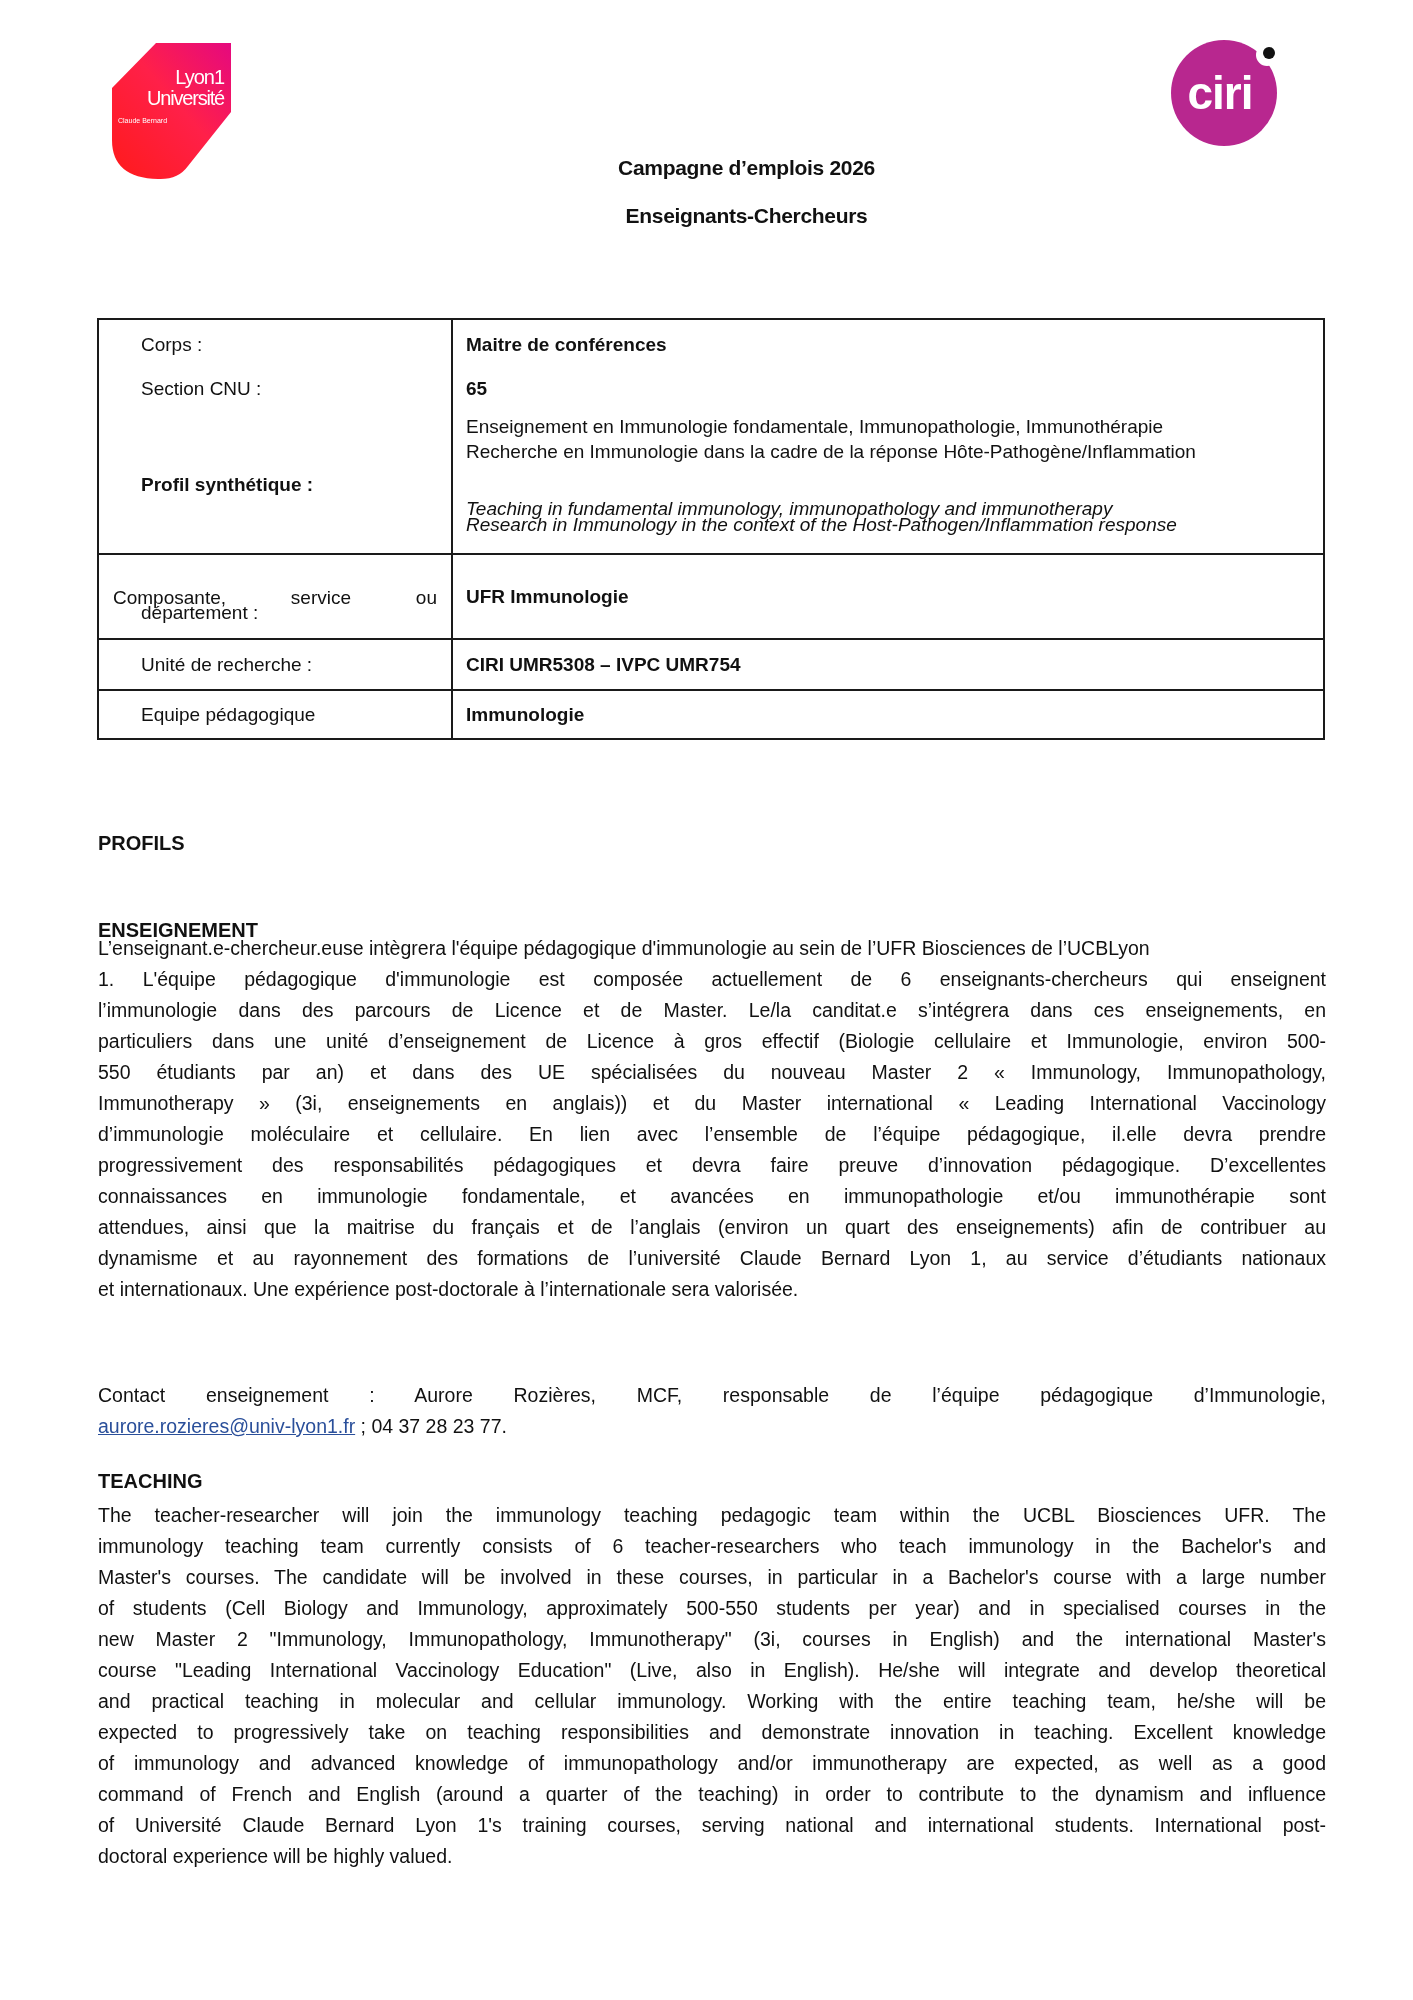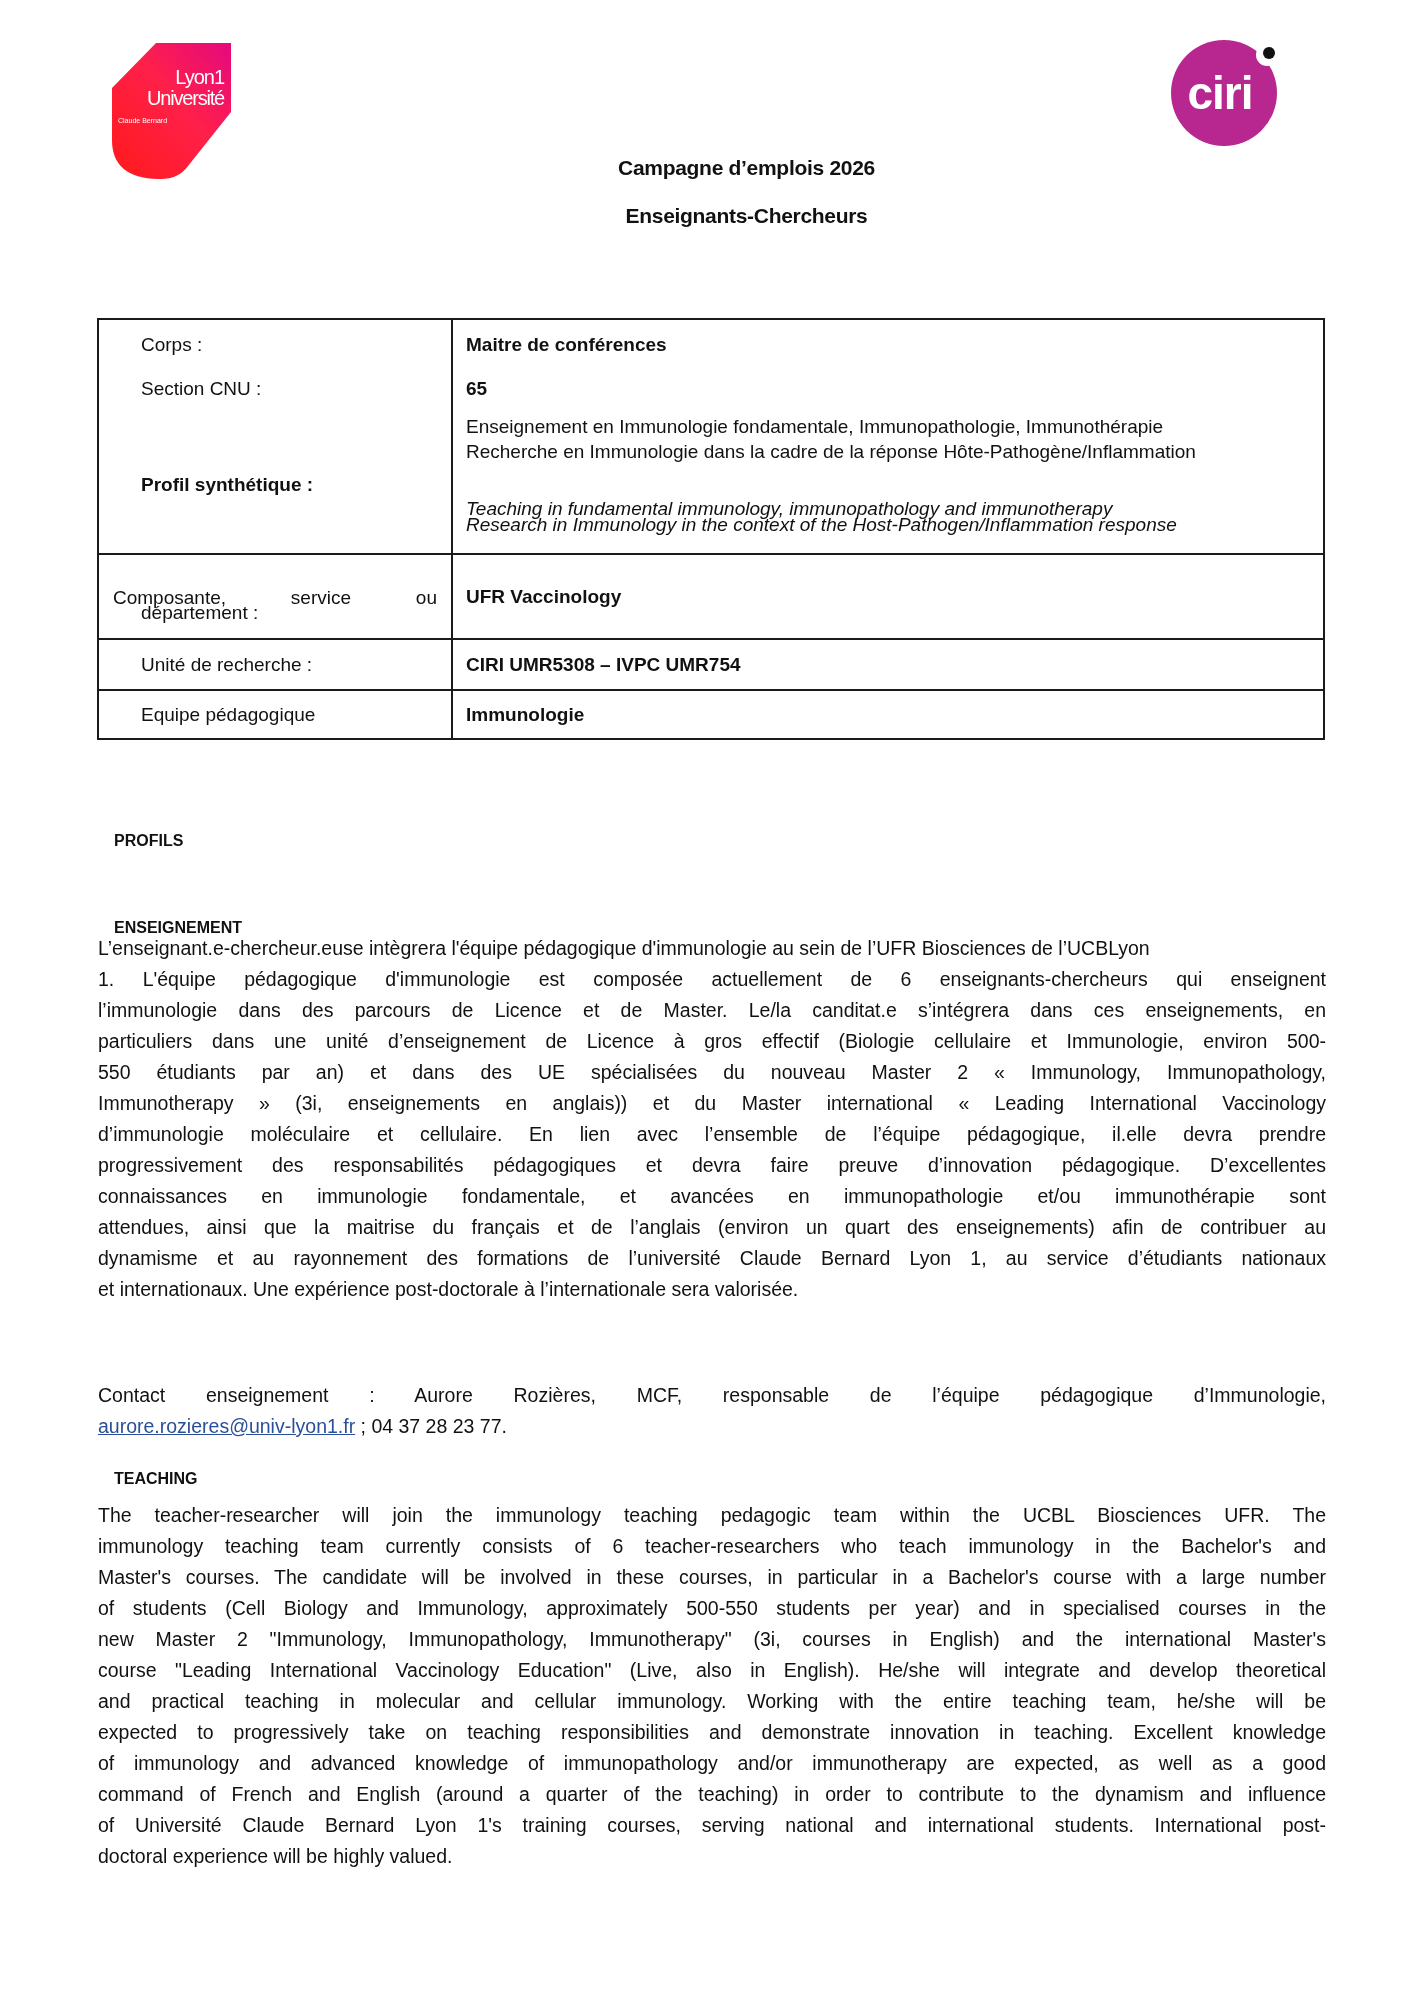--- a/index.html
+++ b/index.html
@@ -28,21 +28,21 @@
     .ital { font-style: italic; }
     #row-1 td { height: 233px; }
     #row-2 td { height: 83px; }
     #row-3 td { height: 49px; }
     #row-4 td { height: 47px; }
 
     .justify-pair { position: absolute; left: 14px; width: 324px; font-size: 19px;
                     text-align: justify; text-align-last: justify; white-space: nowrap; margin-top: 16px; }
 
     
-    .heading { position: absolute; left: 98px; font-weight: bold; font-size: 16px; margin-left: 16px; }
+    .heading { position: absolute; left: 98px; font-weight: bold; font-size: 20px; }
     .para { position: absolute; left: 98px; width: 1228px; }
     .line { height: 31px; line-height: 31px; font-size: 19.5px; white-space: nowrap; overflow: visible; }
     .line.j { text-align: justify; text-align-last: justify; }
     .email-link { color: #2a4f9a; text-decoration: underline; }
   </style>
 </head>
 <body>
 
 <svg id="lyon-logo" viewBox="0 0 122 138">
   <defs>
@@ -88,21 +88,21 @@
   <tr id="row-2">
     <td class="lbl">
       <div class="justify-pair" style="top:16px">
         <span>Composante,</span>
         <span>service</span>
         <span>ou</span>
       </div>
       <span class="cell-line lcell" style="top:47px">département :</span>
     </td>
     <td>
-      <span class="cell-line rcell bold" style="top:31px">UFR Vaccinology</span>
+      <span class="cell-line rcell bold" style="top:31px">UFR Immunologie</span>
     </td>
   </tr>
   <tr id="row-3">
     <td class="lbl">
       <span class="cell-line lcell" style="top:14px">Unité de recherche :</span>
     </td>
     <td>
       <span class="cell-line rcell bold" style="top:14px">CIRI UMR5308 – IVPC UMR754</span>
     </td>
   </tr>

